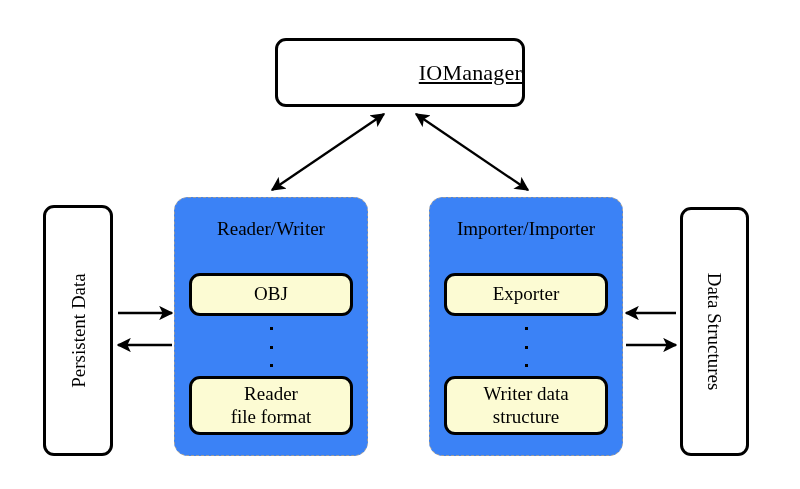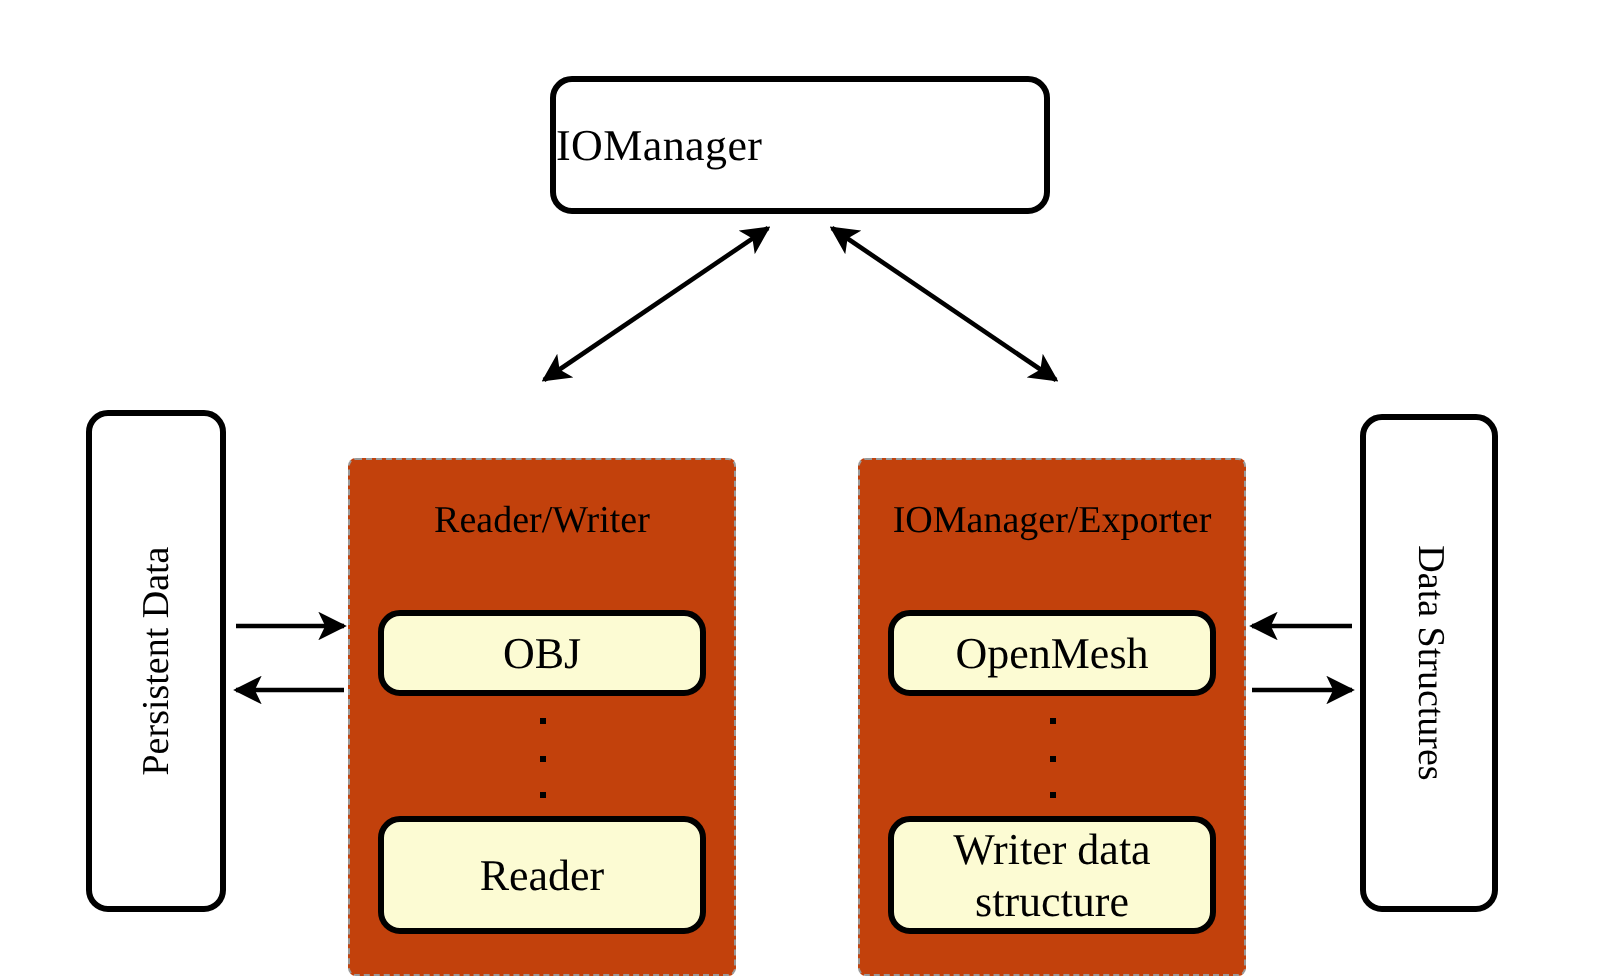--- a/index.html
+++ b/index.html
@@ -31,22 +31,23 @@
 
   
   .hardbox {
     position: absolute;
     border: 3px solid #000000;
     border-radius: 11px;
     background: transparent;
     box-sizing: border-box;
     display: flex;
     align-items: center;
-    justify-content: flex-start;
+    justify-content: flex-end;
     text-align: center;
+    text-decoration: underline;
   }
 
   
   #io-manager {
     left: 275px;
     top: 38px;
     width: 250px;
     height: 69px;
     font-size: 22px;
     letter-spacing: 0.2px;
@@ -84,25 +85,24 @@
     width: 69px;
     height: 249px;
   }
   #data-structures .vlabel {
     transform: rotate(90deg);
   }
 
   
   .panel {
     position: absolute;
-    background: #c2410c;
+    background: #3b82f6;
     border: 1.6px dashed #9a9a9a;
-    border-radius: 4px;
-    box-sizing: border-box;
-    margin-top: 32px;
+    border-radius: 14px;
+    box-sizing: border-box;
   }
   #panel-readerwriter {
     left: 174px;
     top: 197px;
     width: 194px;
     height: 259px;
   }
   #panel-importerexporter {
     left: 429px;
     top: 197px;
@@ -127,21 +127,21 @@
     right: 14px;
     border: 3px solid #000000;
     border-radius: 11px;
     background: #fcfbd3;
     box-sizing: border-box;
     display: flex;
     flex-direction: column;
     align-items: center;
     justify-content: center;
     text-align: center;
-    font-size: 22px;
+    font-size: 19px;
     line-height: 1.18;
   }
   .item.single {
     top: 75px;
     height: 43px;
   }
   .item.double {
     top: 178px;
     height: 59px;
   }
@@ -210,28 +210,29 @@
     </div>
 
     <div class="vdots">
       <i></i>
       <i></i>
       <i></i>
     </div>
 
     <div class="item double">
       <span>Reader</span>
+      <span>file format</span>
     </div>
   </div>
 
   <div class="panel" id="panel-importerexporter">
-    <div class="panel-title">IOManager/Exporter</div>
+    <div class="panel-title">Importer/Importer</div>
 
     <div class="item single">
-      <span>OpenMesh</span>
+      <span>Exporter</span>
     </div>
 
     <div class="vdots">
       <i></i>
       <i></i>
       <i></i>
     </div>
 
     <div class="item double">
       <span>Writer data</span>

